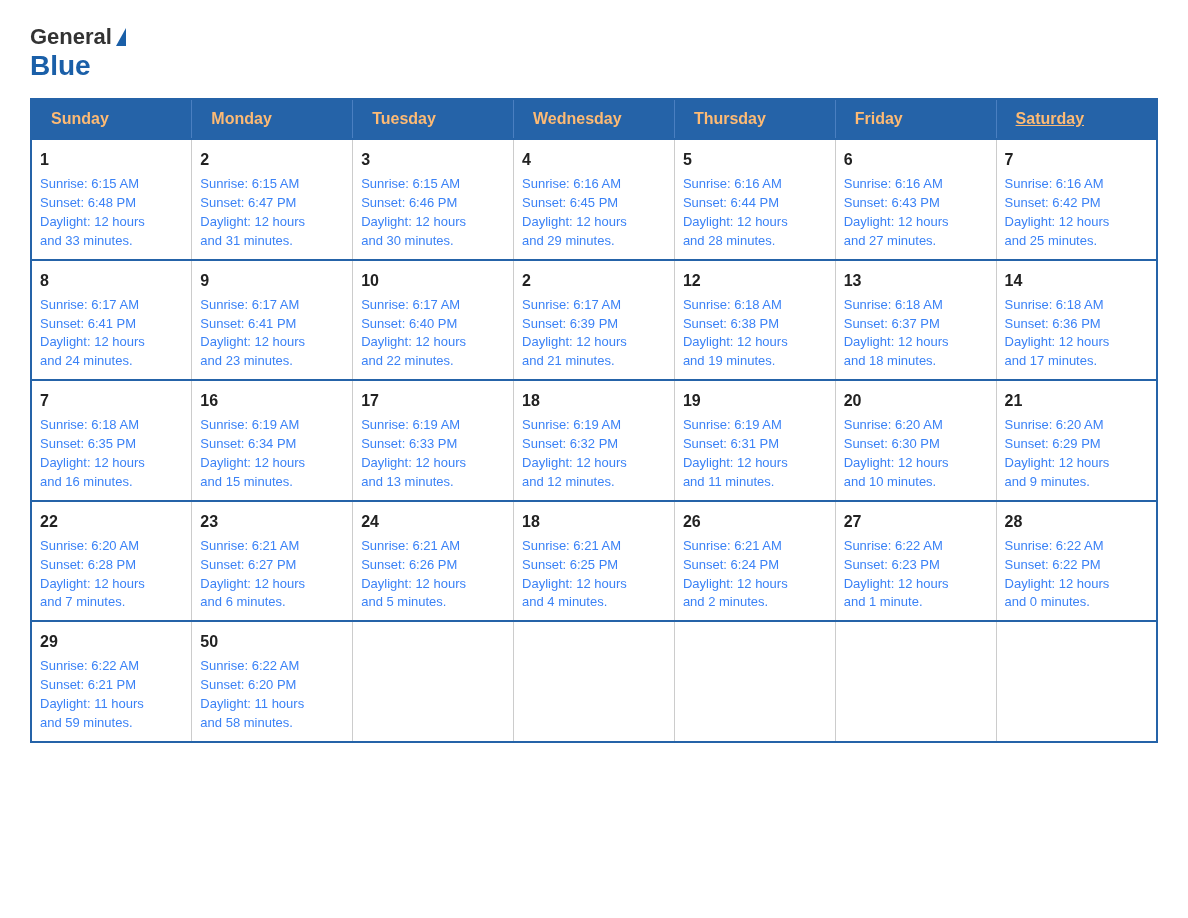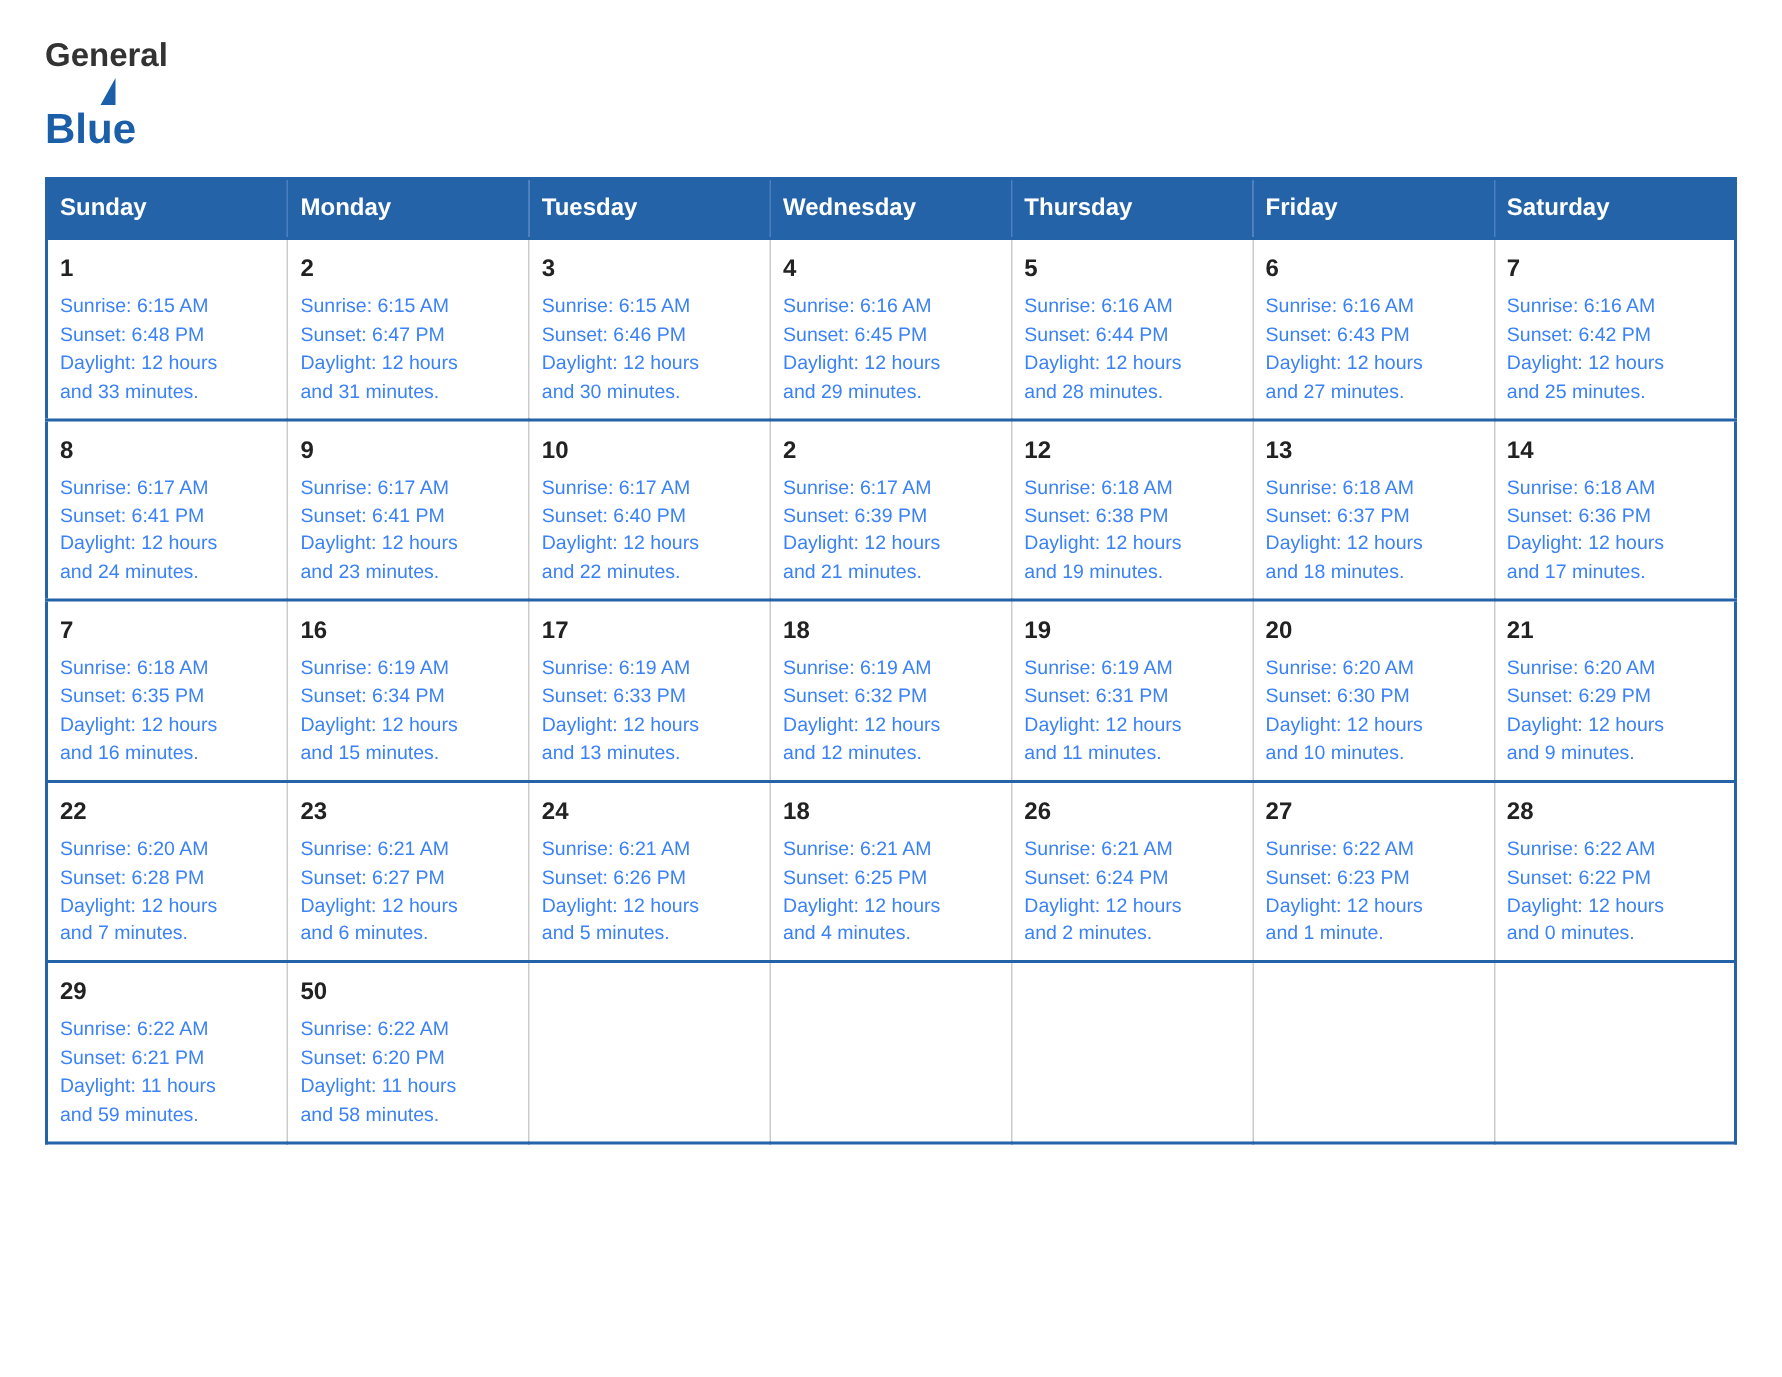--- a/index.html
+++ b/index.html
@@ -20,21 +20,20 @@
     .logo {
       display: flex;
       flex-direction: column;
       align-items: flex-start;
       margin-top: 4px;
     }
     .logo-text {
       display: flex;
       align-items: center;
       gap: 2px;
-      flex-direction: column;
     }
     .logo-general {
       font-size: 22px;
       font-weight: bold;
       color: #333;
     }
     .logo-triangle {
       width: 0;
       height: 0;
       border-left: 10px solid transparent;
@@ -61,29 +60,30 @@
       color: #444;
       margin-top: 4px;
     }
     .calendar {
       width: 100%;
       border-collapse: collapse;
       border: 2px solid #2563a8;
     }
     .calendar thead tr th {
       background-color: #2563a8;
-      color: #ffffff;
+      color: #fdba74;
       font-size: 16px;
       font-weight: bold;
-      padding: 10px 8px;
+      padding: 10px 19px;
       text-align: left;
       border-right: 1px solid #4a7fc1;
     }
     .calendar thead tr th:last-child {
       border-right: none;
+      text-decoration: underline;
     }
     .calendar tbody tr {
       border-top: 2px solid #2563a8;
     }
     .calendar tbody tr td {
       vertical-align: top;
       padding: 8px;
       border-right: 1px solid #ccc;
       width: 14.28%;
       font-size: 13px;

